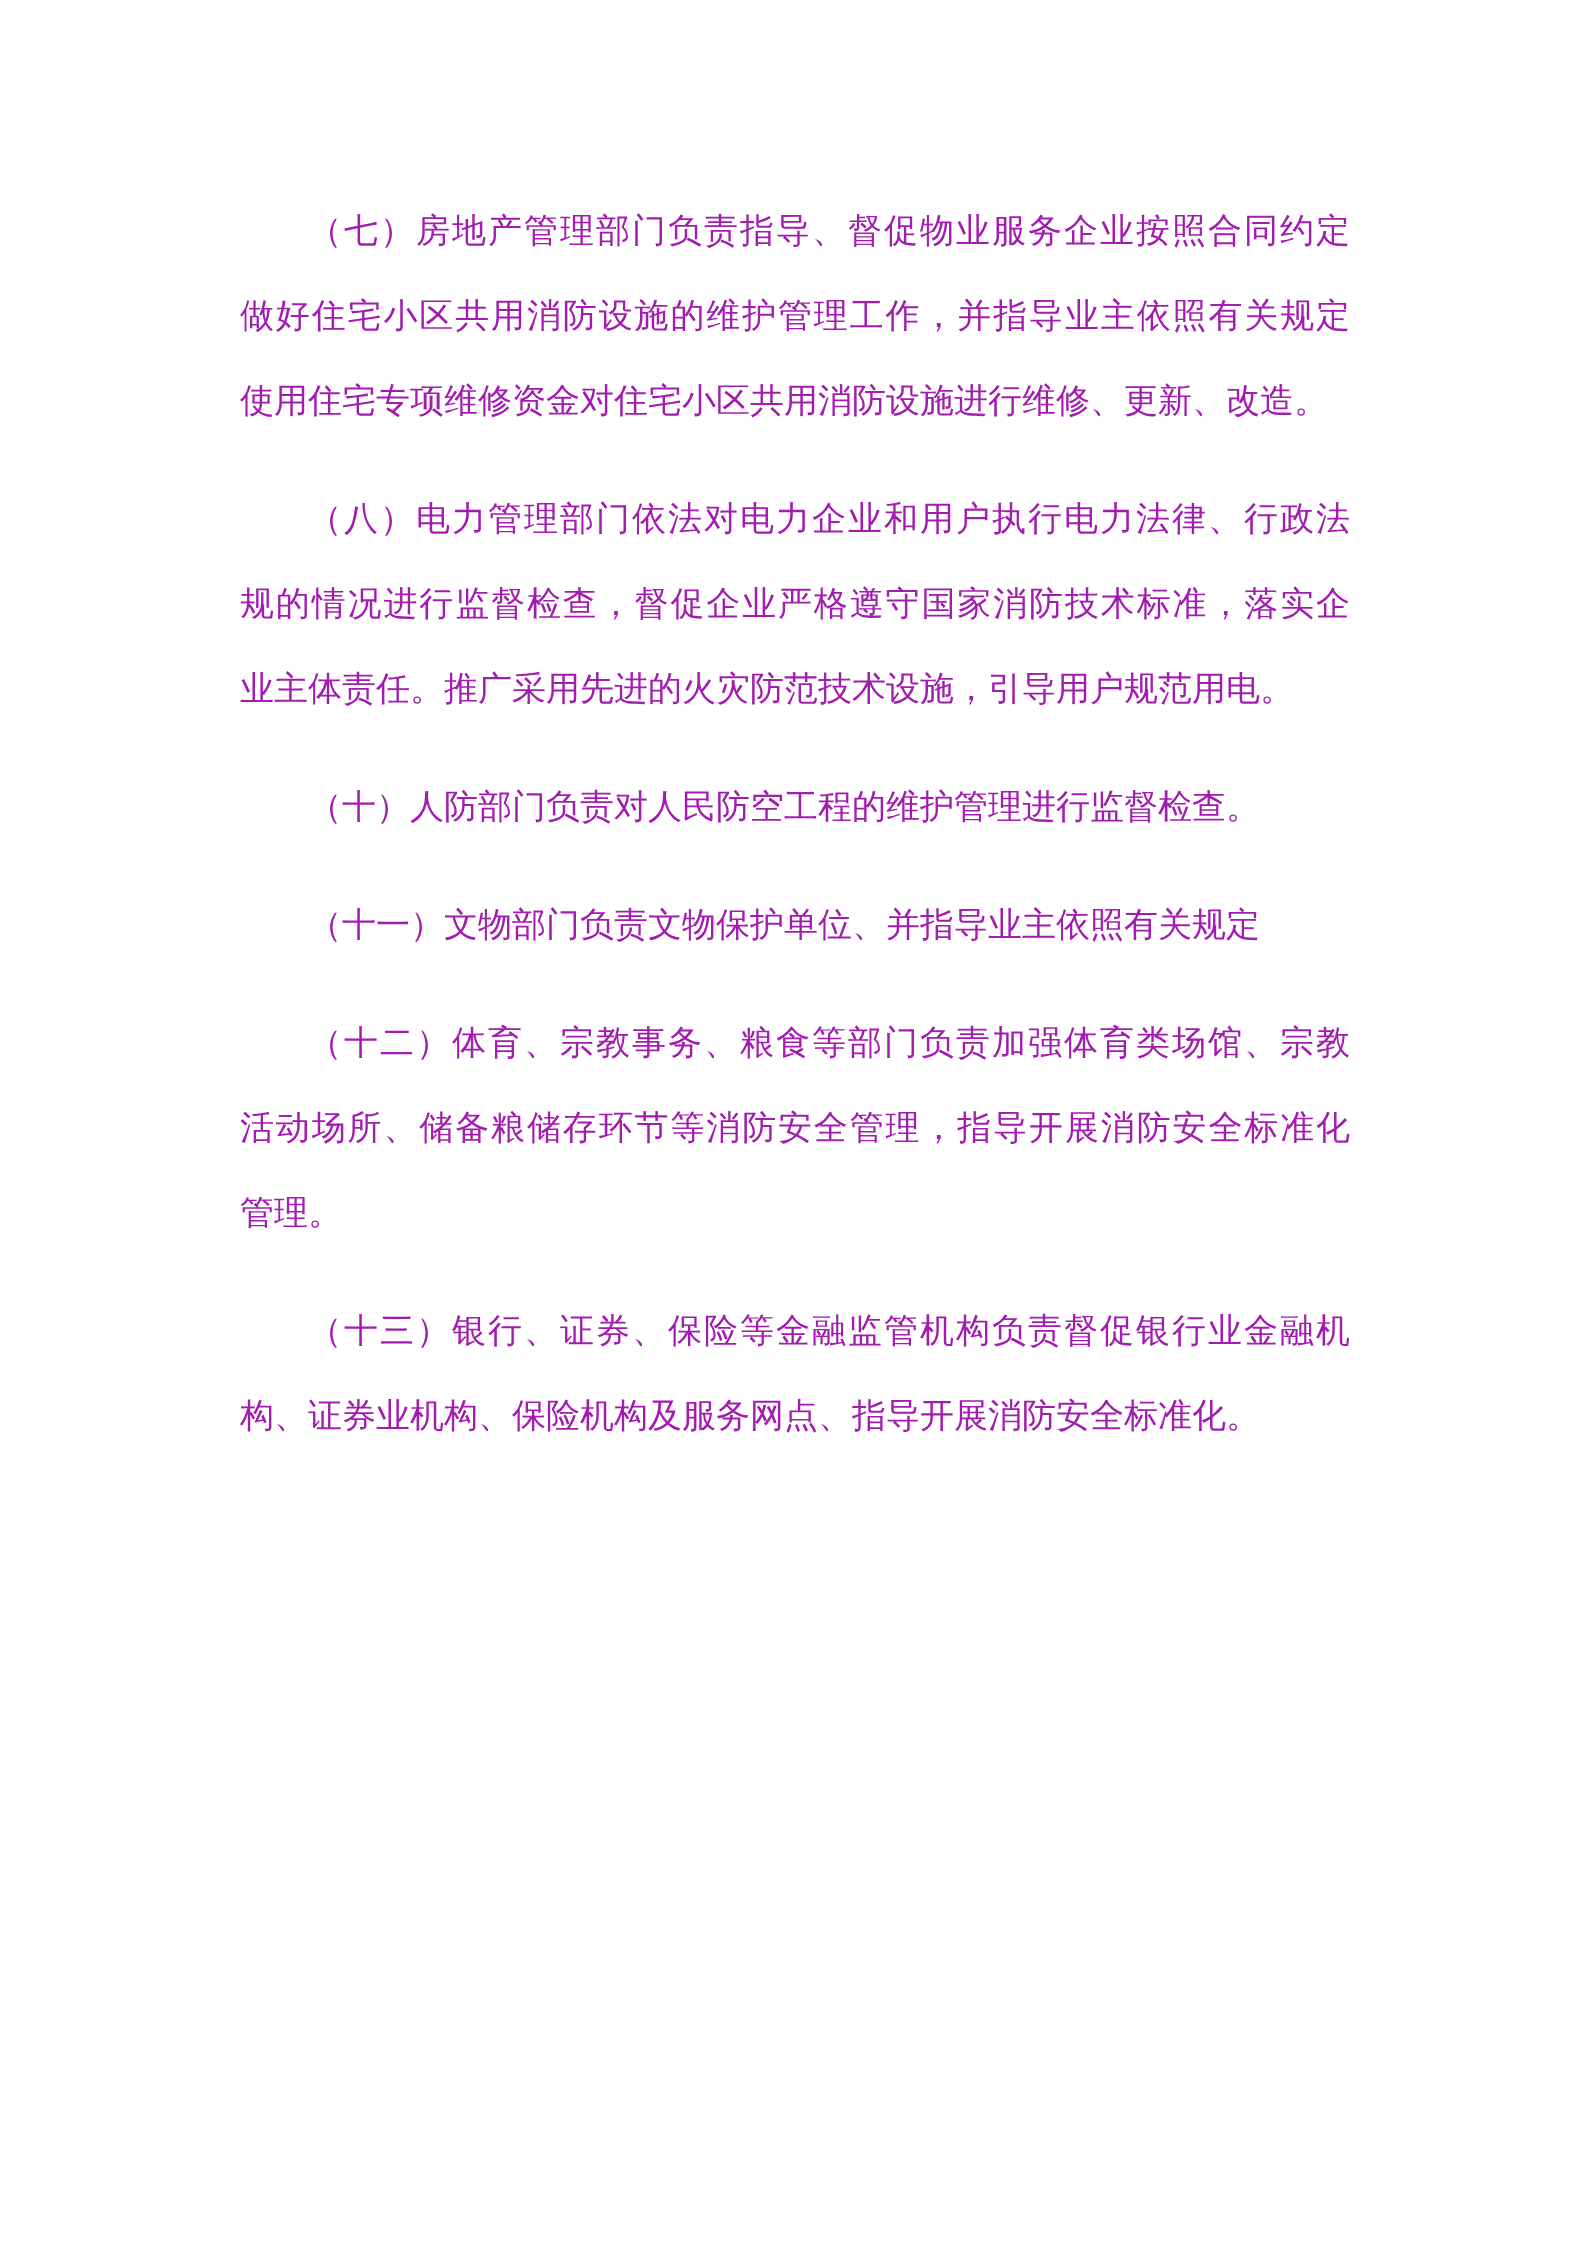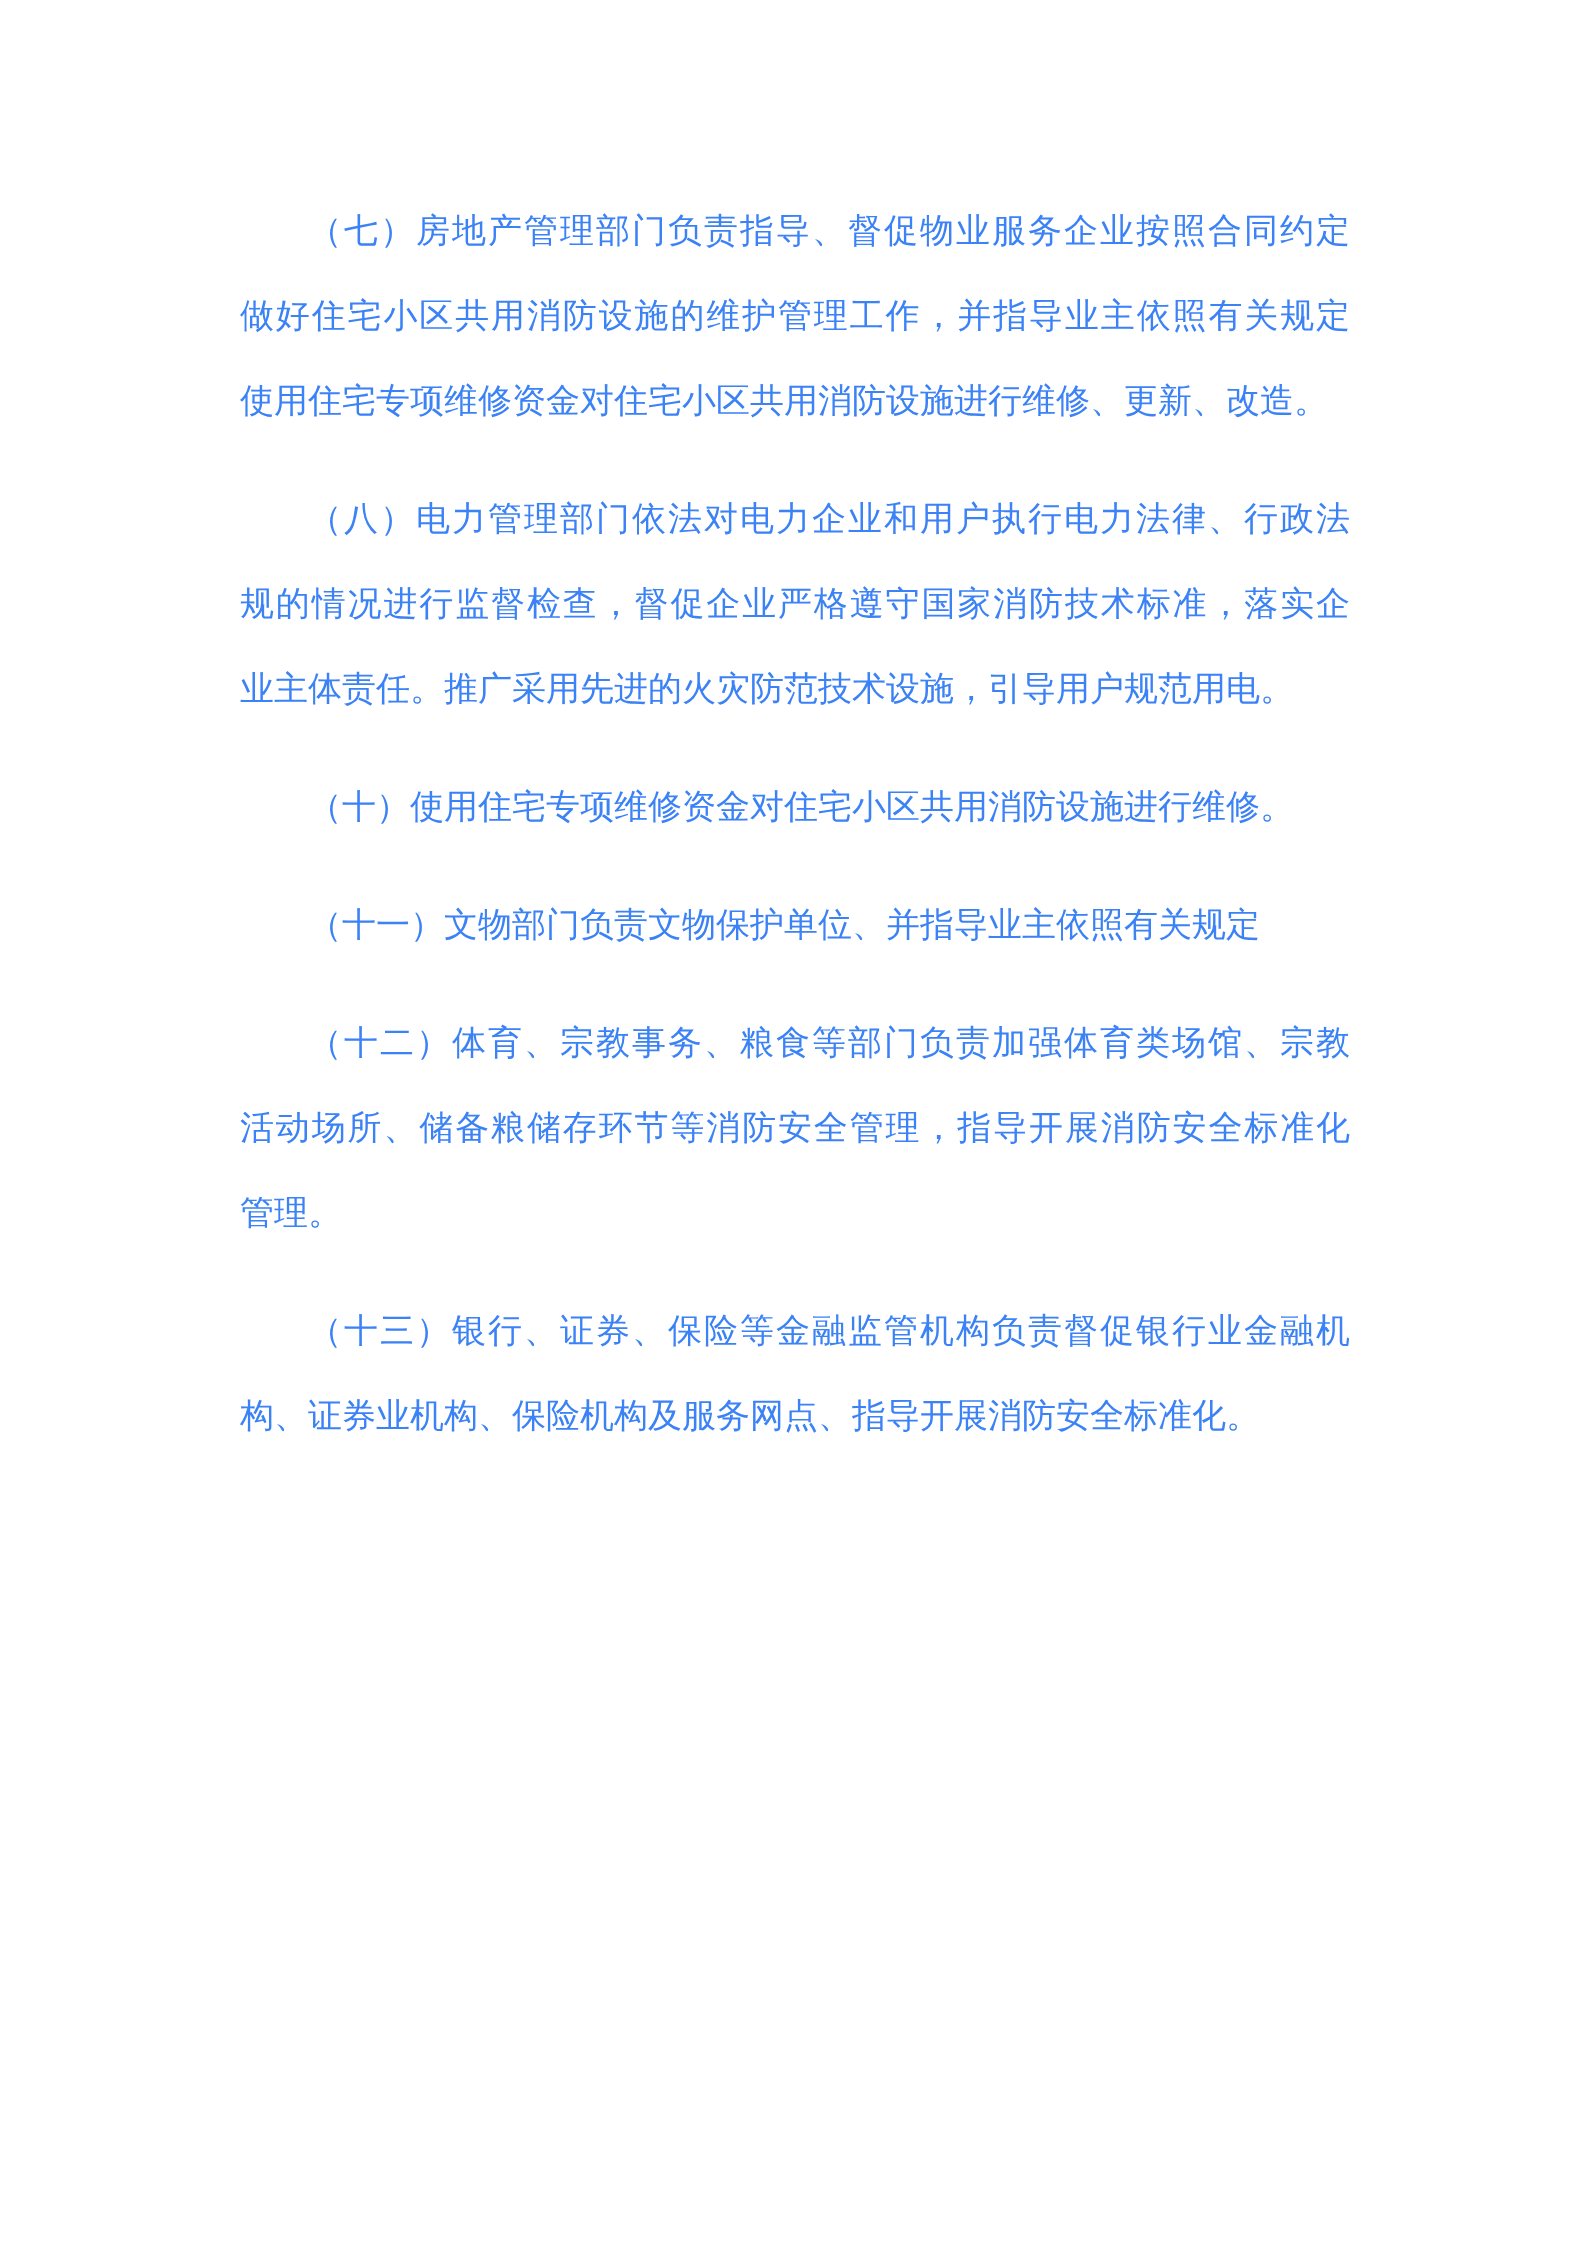--- a/index.html
+++ b/index.html
@@ -37,33 +37,33 @@
     text-indent: 68px; 
   }
   .line:last-child {
     text-align-last: left; 
   }
 </style>
 </head>
 <body>
 
 <div class="page" style="background: rgb(255, 255, 255);">
-  <div class="doc-content" id="doc-body" style="color: #3b82f6;">
+  <div class="doc-content" id="doc-body" style="color: #a21caf;">
       <div class="paragraph">
         <div class="line">（七）房地产管理部门负责指导、督促物业服务企业按照合同约定</div>
         <div class="line">做好住宅小区共用消防设施的维护管理工作，并指导业主依照有关规定</div>
         <div class="line">使用住宅专项维修资金对住宅小区共用消防设施进行维修、更新、改造。</div>
       </div>
       <div class="paragraph">
         <div class="line">（八）电力管理部门依法对电力企业和用户执行电力法律、行政法</div>
         <div class="line">规的情况进行监督检查，督促企业严格遵守国家消防技术标准，落实企</div>
         <div class="line">业主体责任。推广采用先进的火灾防范技术设施，引导用户规范用电。</div>
       </div>
       <div class="paragraph">
-        <div class="line">（十）使用住宅专项维修资金对住宅小区共用消防设施进行维修。</div>
+        <div class="line">（十）人防部门负责对人民防空工程的维护管理进行监督检查。</div>
       </div>
       <div class="paragraph">
         <div class="line">（十一）文物部门负责文物保护单位、并指导业主依照有关规定</div>
       </div>
       <div class="paragraph">
         <div class="line">（十二）体育、宗教事务、粮食等部门负责加强体育类场馆、宗教</div>
         <div class="line">活动场所、储备粮储存环节等消防安全管理，指导开展消防安全标准化</div>
         <div class="line">管理。</div>
       </div>
       <div class="paragraph">

